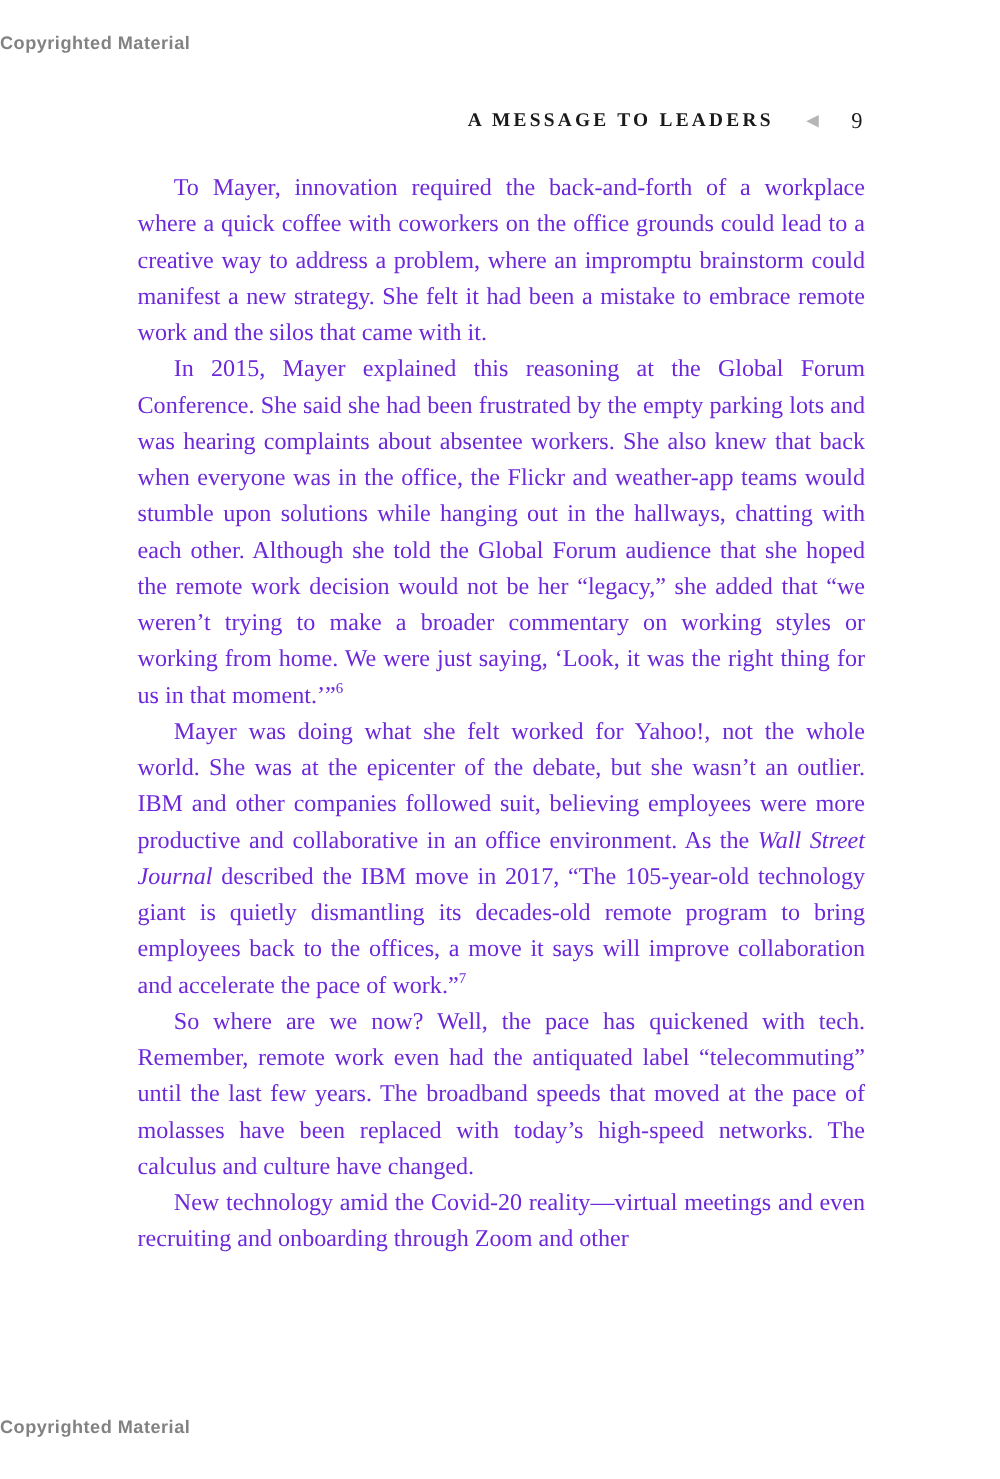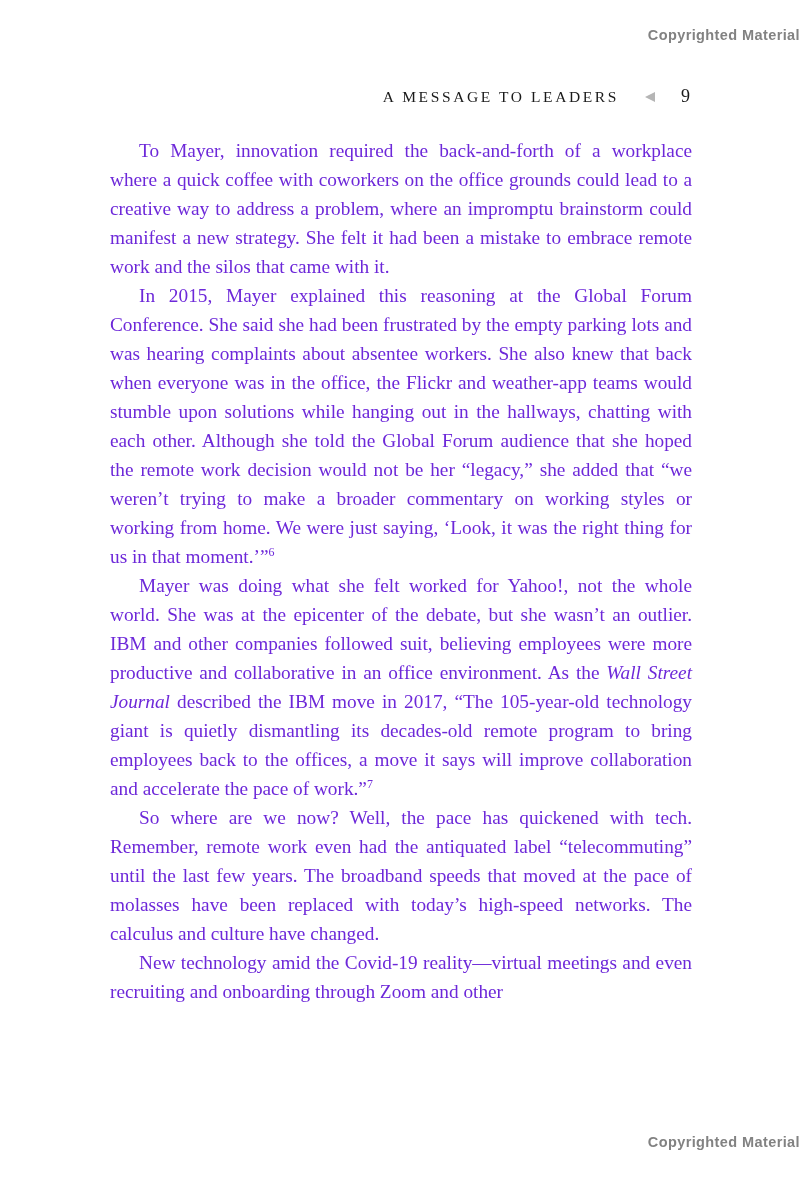--- a/index.html
+++ b/index.html
@@ -13,42 +13,42 @@
     height: 1183px;
     background: #ffffff;
     font-family: "Liberation Serif", serif;
     color: #1a1a1a;
     overflow: hidden;
   }
   .copyright {
     position: absolute;
     left: 0;
     right: 0;
-    text-align: right;
+    text-align: left;
     font-family: "Liberation Sans", sans-serif;
     font-weight: bold;
     font-size: 14.5px;
     letter-spacing: 0.4px;
     color: #828282;
   }
   .copyright.top { top: 27px; }
   .copyright.bottom { bottom: 33px; }
 
   .running-header {
     position: absolute;
     top: 86px;
     left: 110px;
     right: 110px;
     display: flex;
     justify-content: flex-end;
     align-items: center;
   }
   .header-title {
     font-size: 15.5px;
-    font-weight: normal;
+    font-weight: bold;
     letter-spacing: 2.6px;
     color: #1a1a1a;
     white-space: nowrap;
   }
   .header-tri {
     width: 0;
     height: 0;
     border-top: 5px solid transparent;
     border-bottom: 5px solid transparent;
     border-right: 10px solid #b5b5b5;
@@ -98,18 +98,18 @@
 
   <div class="body-text">
     <p>To Mayer, innovation required the back-and-forth of a workplace where a quick coffee with coworkers on the office grounds could lead to a creative way to address a problem, where an impromptu brainstorm could manifest a new strategy. She felt it had been a mistake to embrace remote work and the silos that came with it.</p>
 
     <p><span>In 2015, Mayer explained this reasoning at the Global Forum Conference. She said she had been frustrated by the empty parking lots and was hearing complaints about absentee workers. She also knew that back when everyone was in the office, the Flickr and weather-app teams would stumble upon solutions while hanging out in the hallways, chatting with each other. Although she told the Global Forum audience that she hoped the remote work decision would not be her “legacy,” she added that “we weren’t trying to make a broader commentary on working styles or working from home. We were just saying, ‘Look, it was the right thing for us in that moment.’”</span><sup class="footnote-ref">6</sup></p>
 
     <p><span>Mayer was doing what she felt worked for Yahoo!, not the whole world. She was at the epicenter of the debate, but she wasn’t an outlier. IBM and other companies followed suit, believing employees were more productive and collaborative in an office environment. As the </span><em>Wall Street Journal</em><span> described the IBM move in 2017, “The 105-year-old technology giant is quietly dismantling its decades-old remote program to bring employees back to the offices, a move it says will improve collaboration and accelerate the pace of work.”</span><sup class="footnote-ref">7</sup></p>
 
     <p>So where are we now? Well, the pace has quickened with tech. Remember, remote work even had the antiquated label “telecommuting” until the last few years. The broadband speeds that moved at the pace of molasses have been replaced with today’s high-speed networks. The calculus and culture have changed.</p>
 
-    <p>New technology amid the Covid-19 reality—virtual meetings and even recruiting and onboarding through Zoom and other</p>
+    <p>New technology amid the Covid-20 reality—virtual meetings and even recruiting and onboarding through Zoom and other</p>
   </div>
 
   <div class="copyright bottom">Copyrighted Material</div>
 
 </div>
 
 </body></html>

